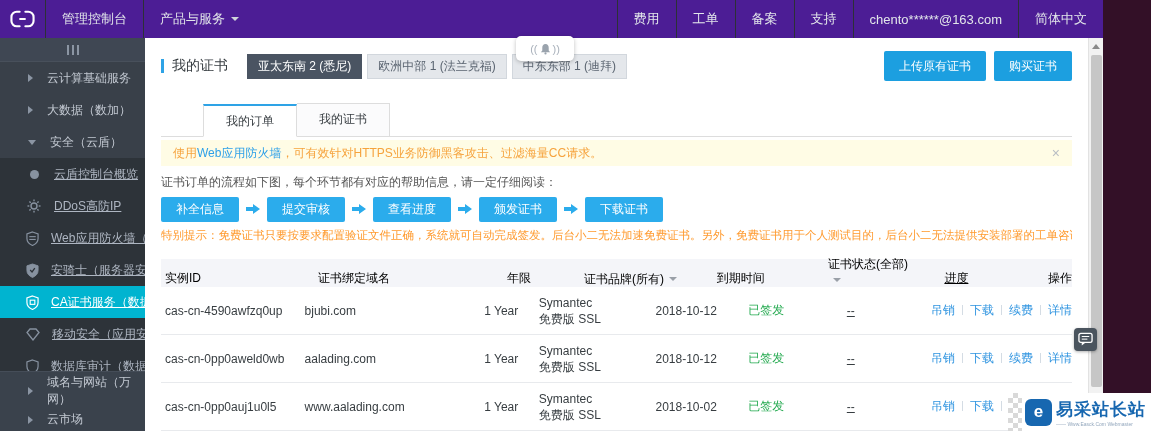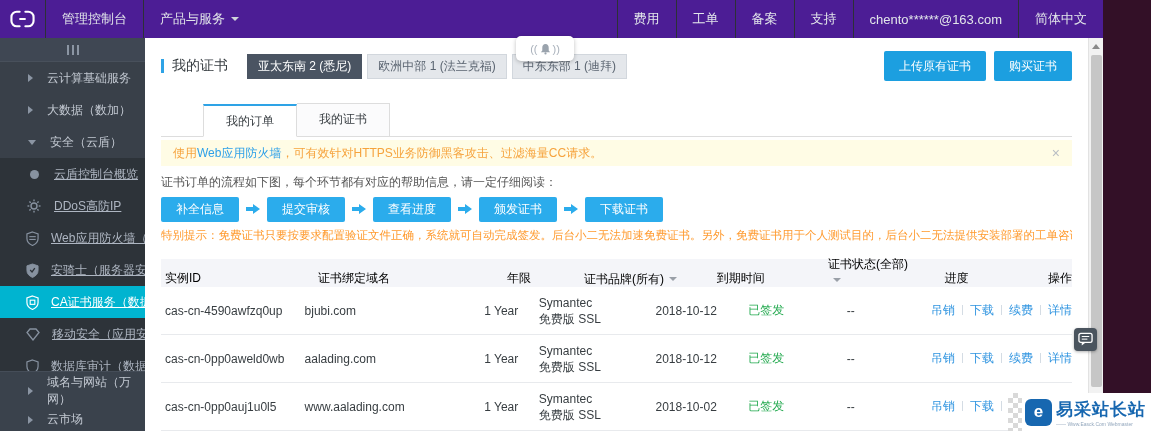--- a/index.html
+++ b/index.html
@@ -64,21 +64,21 @@
   .flow-step { background:#2bacec; color:#fff; padding:4px 15px; font-size:12px; border-radius:2px; cursor:pointer; white-space:nowrap; }
   .flow-arrow { display:flex; align-items:center; }
   .tip { margin:7px 16px 0; color:#ff9a2e; font-size:11.5px; white-space:nowrap; overflow:hidden; }
 
   .table { margin:16px 16px 0; font-size:12px; }
   .thead { display:flex; align-items:flex-end; background:#f4f5f9; height:28px; color:#000000;gap:28px; }
   .trow { display:flex; align-items:center; height:48px; border-bottom:1px solid #e8eaed; color:#373d41; }
   .td, .th { padding-left:4px; }
   .col-id { width:146px; } .col-domain { width:188px; } .col-years { width:57px; }
   .col-brand { width:122px; line-height:16px; } .col-expire { width:97px; } .col-status { width:103px; }
-  .col-progress { width:88px; } .col-actions { flex:1; text-align:right; white-space:nowrap; }
+  .col-progress { width:88px;text-decoration:underline; } .col-actions { flex:1; text-align:right; white-space:nowrap; }
   .sort-caret { display:inline-block; width:0; height:0; border-top:4px solid #9aa0a8; border-left:4px solid transparent; border-right:4px solid transparent; margin-left:5px; vertical-align:2px; }
   .status-green { color:#27ab52; }
   .alink { color:#2f94e0; text-decoration:none; cursor:pointer; }
   .pipe { display:inline-block; width:1px; height:10px; background:#d4dce4; margin:0 7px; vertical-align:-1px; }
 
   
   .bell-pill { position:absolute; left:516px; top:36px; width:58px; height:25px; background:#fff; border-radius:5px; box-shadow:0 1px 4px rgba(0,0,0,.25); display:flex; align-items:center; justify-content:center; z-index:7; color:#a9b1bb; font-size:11px; gap:2px; cursor:pointer; }
   .chat-fab { position:absolute; left:1074px; top:328px; width:23px; height:23px; background:#4a545e; border-radius:4px; display:flex; align-items:center; justify-content:center; z-index:8; cursor:pointer; box-shadow:0 1px 3px rgba(0,0,0,.3); }
 
   .watermark { position:absolute; left:1008px; top:393px; width:143px; height:38px; display:flex; align-items:center; z-index:9; background:#fff; }

